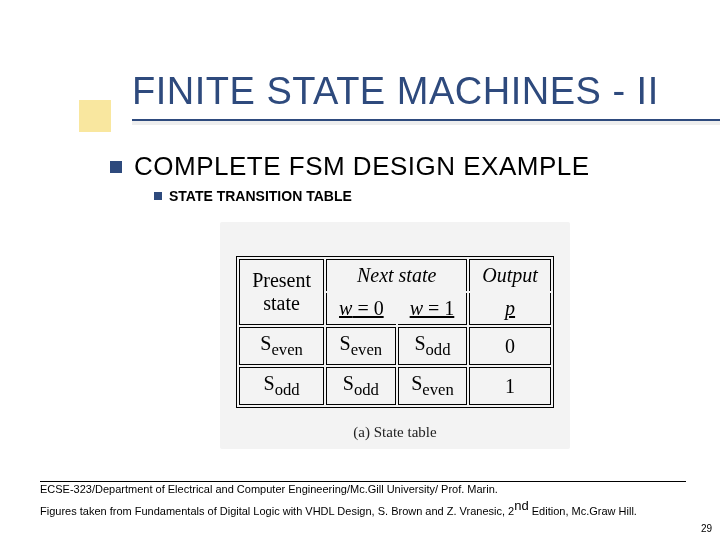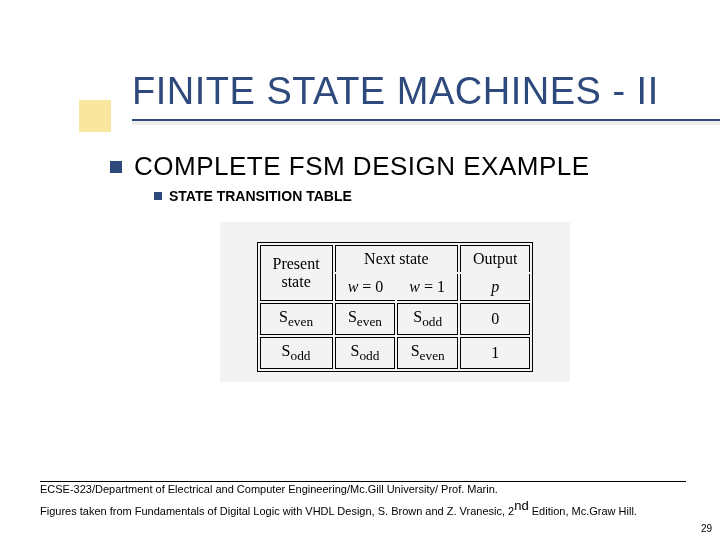--- a/index.html
+++ b/index.html
@@ -12,24 +12,24 @@
   .underline-shadow { height: 4px; background: #eee; width: 640px; }
   .body { padding: 26px 40px 0 110px; }
   .bullet-row { display: flex; align-items: center; gap: 12px; }
   .bullet-sq { width: 12px; height: 12px; background: #2e4a7d; flex: 0 0 auto; }
   .sub-bullet-sq { width: 8px; height: 8px; background: #2e4a7d; flex: 0 0 auto; }
   .h2 { font-size: 26px; color: #000; letter-spacing: 0.5px; font-weight: 400; }
   .subhead { font-size: 14px; font-weight: 700; margin: 8px 0 0 28px; letter-spacing: 0.2px; }
   .subbullet { display: flex; align-items: center; gap: 7px; margin: 6px 0 0 44px; }
   .subbullet-text { font-size: 14px; font-weight: 700; }
   .figure { margin: 18px auto 0 auto; width: 350px; background: #f3f3f3; padding: 18px 14px 8px 14px; border-radius: 2px; }
-  .state-table { border: 1px solid #000; font-family: 'Times New Roman', serif; font-size: 16px; color: #000; margin: 2px auto; background: #f3f3f3; }
+  .state-table { border: 1px solid #000; font-family: 'Times New Roman', serif; font-size: 20px; color: #000; margin: 16px auto; background: #f3f3f3; }
   .state-table td, .state-table th { border: 1px solid #000; padding: 4px 12px; text-align: center; font-weight: 400; }
-  .state-table .noborder-b { border-bottom: none; }
-  .state-table .noborder-t { border-top: none; }
+  .state-table .noborder-b { border-bottom: none; font-style: italic; }
+  .state-table .noborder-t { border-top: none; text-decoration: underline; }
   .state-table .norl { border-right: none; }
   .state-table .noll { border-left: none; }
   .caption { font-family: 'Times New Roman', serif; font-size: 15px; text-align: center; margin-top: 14px; color: #222; }
   .footer-line { position: absolute; left: 40px; right: 34px; bottom: 58px; height: 1px; background: #000; }
   .footer { position: absolute; left: 40px; right: 34px; bottom: 22px; font-size: 11px; color: #000; line-height: 1.35; }
   .pagenum { position: absolute; right: 8px; bottom: 6px; font-size: 10px; }
   sup { font-size: 13px; }
   i { font-style: italic; }
 </style>
 </head>
@@ -74,20 +74,21 @@
           <td>0</td>
         </tr>
         <tr>
           <td>S<sub>odd</sub></td>
           <td>S<sub>odd</sub></td>
           <td>S<sub>even</sub></td>
           <td>1</td>
         </tr>
       </tbody>
         </table>
+      <div class="caption">(a) State table</div>
     </div>
   </div>
 
   <div class="footer-line"></div>
   <div class="footer">
     <div>ECSE-323/Department of Electrical and Computer Engineering/Mc.Gill University/ Prof. Marin.</div>
     <div>
       <span>Figures taken from Fundamentals of Digital Logic with VHDL Design, S. Brown and Z. Vranesic, 2</span><sup>nd</sup><span> Edition, Mc.Graw Hill.</span>
     </div>
   </div>

